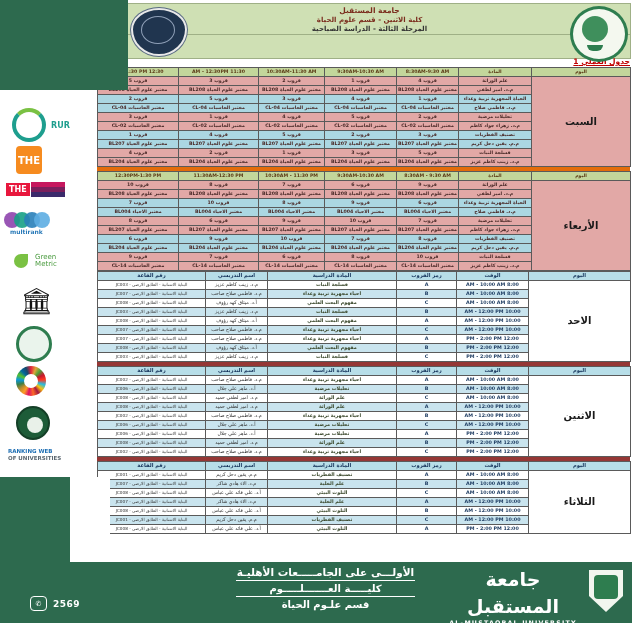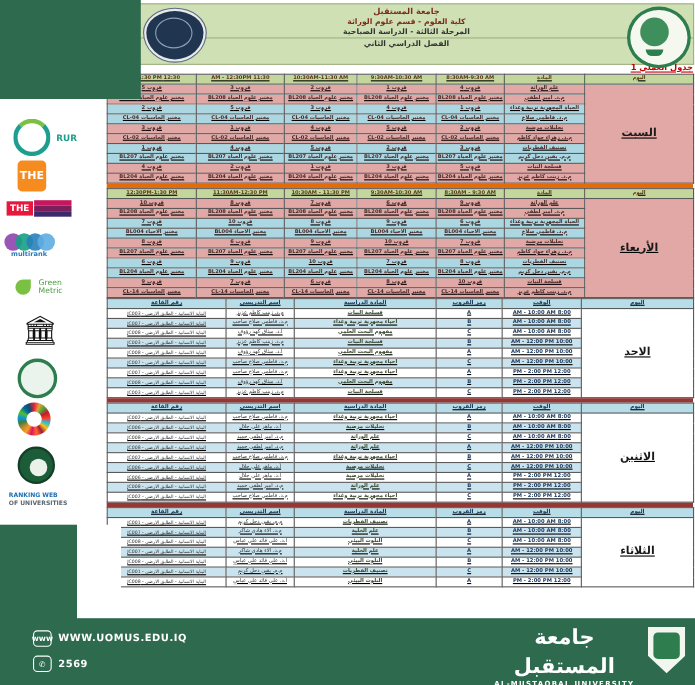--- a/index.html
+++ b/index.html
@@ -52,21 +52,21 @@
   .webo{font-size:5.5px;font-weight:bold;color:#5b6770;line-height:1.2;}
   .webo .b{color:#1f6fb4;}
 
   
   #content{position:absolute;left:97px;top:57px;width:533px;z-index:1;}
   .sec-title{direction:rtl;text-align:right;font-size:7.5px;font-weight:bold;color:#c00000;
     text-decoration:underline;height:10px;line-height:10px;}
   .divider-orange{height:4px;background:#e36c0a;}
   .divider-red{height:4px;background:#953735;}
 
-  table{border-collapse:collapse;table-layout:fixed;width:533px;text-decoration:underline;}
+  table{border-collapse:collapse;table-layout:fixed;width:533px;}
   td{border:1px solid #5a5a5a;padding:0;text-align:center;vertical-align:middle;
      overflow:hidden;white-space:nowrap;line-height:1;}
 
   
   .prac td{height:8px;font-size:4.7px;font-weight:bold;color:#4a2a28;}
   .prac tr.ph td{background:#c3d69b;color:#5b3a16;}
   .prac tr.pink td{background:#e2a8a6;}
   .prac tr.blue td{background:#abd7e2;}
   .prac td.dayc{background:#ffffff;font-size:10px;color:#1a1a1a;}
 
@@ -102,23 +102,22 @@
     clip-path:polygon(0 0,100% 0,100% 62%,50% 100%,0 62%);z-index:5;}
   #f-shield .in{position:absolute;left:5px;top:5px;width:24px;height:24px;background:#2e7d4f;border-radius:4px;}
 </style>
 </head>
 <body>
 
 <div id="page">
 
   <div id="top-band">
     <div class="l1">جامعة المستقبل</div>
-    <div class="l2">كلية العلوم - قسم علوم الوراثة</div>
+    <div class="l2">كلية الاثنين - قسم علوم الحياة</div>
     <div class="l5">المرحلة الثالثة - الدراسة الصباحية</div>
-    <div class="l6">الفصل الدراسي الثاني</div>
   </div>
   <div id="dark-corner"></div>
   <div id="crest">
       <div class="inner"></div>
     </div>
   <div id="emblem">
     <div class="inner"></div>
     <div class="base"></div>
   </div>
 
@@ -624,28 +623,31 @@
             </tr>
           </tbody>
         </table>
       </div>
   </div>
 
   <div id="left-rail"></div>
   <div id="rail-round"></div>
 
   <div id="footer">
-    <div class="badge-row" style="top:11px;">
-      <div class="badge-icon">www</div>
-      <div class="badge-text">WWW.UOMUS.EDU.IQ</div>
-    </div>
     <div class="badge-row" style="top:34px;">
       <div class="badge-icon">✆</div>
       <div class="badge-text">2569</div>
     </div>
+    <div id="f-center">
+      <div class="c1">الأولـــى على الجامـــــعات الأهليـة</div>
+      <div class="sep"></div>
+      <div class="c2">كليـــــة العـــــــلـــــوم</div>
+      <div class="sep"></div>
+      <div class="c3">قسم علـوم الحياة</div>
+    </div>
     <div id="f-right">
       <div class="callig">جامعة المستقبل</div>
       <div class="en">AL-MUSTAQBAL UNIVERSITY</div>
     </div>
     <div id="f-shield">
         <div class="in"></div>
       </div>
   </div>
 
 </div>

